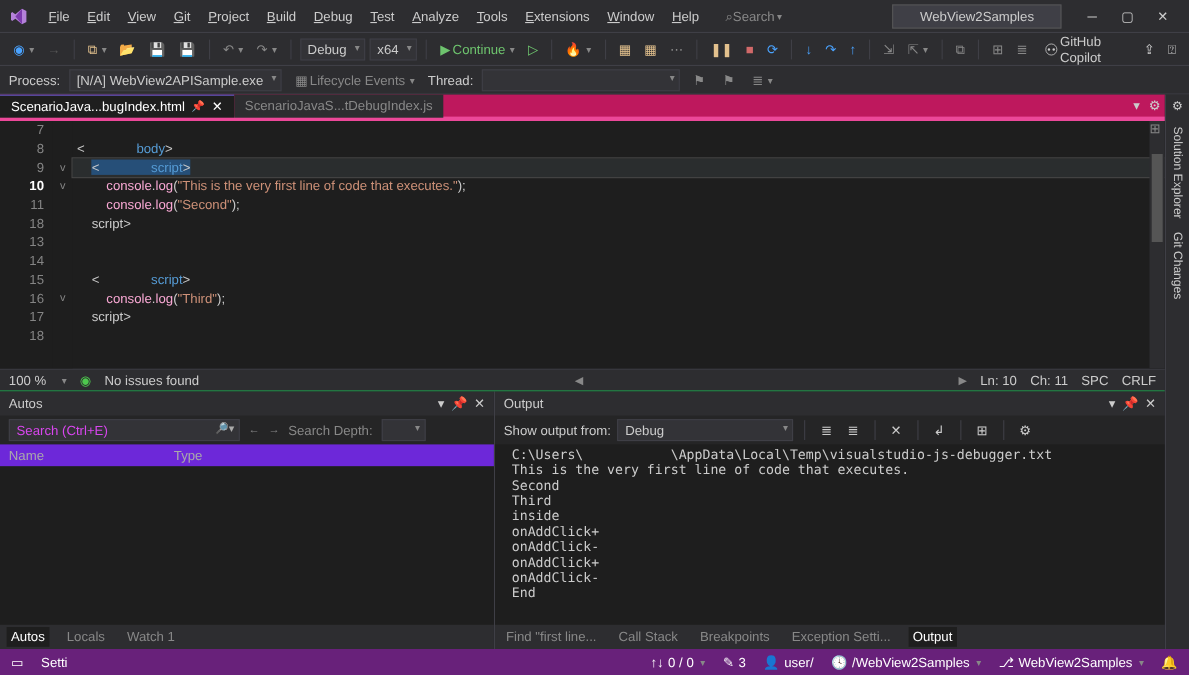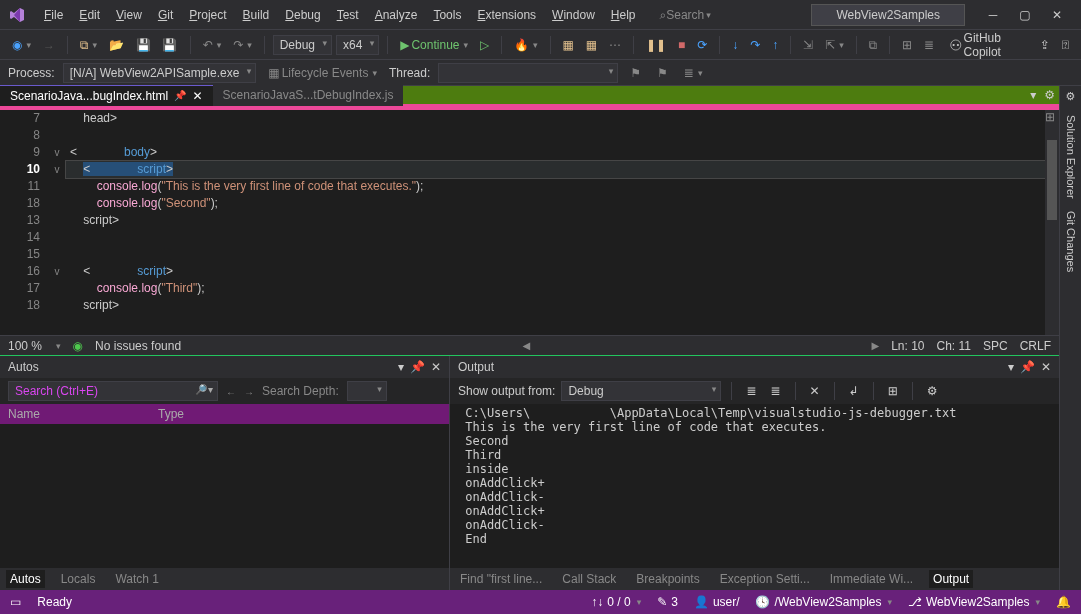--- a/index.html
+++ b/index.html
@@ -13,21 +13,21 @@
 .win-controls { display:flex; margin-left:12px; }
 .win-btn { width:32px; height:24px; display:flex; align-items:center; justify-content:center; cursor:pointer; color:#ccc; }
 .toolbar { height:30px; background:#2d2d30; display:flex; align-items:center; padding:0 8px; gap:4px; border-bottom:1px solid #3f3f46; }
 .tb-btn { padding:2px 4px; cursor:pointer; color:#ccc; display:inline-flex; align-items:center; gap:2px; }
 .tb-sep { width:1px; height:18px; background:#3f3f46; margin:0 4px; }
 .tb-combo { background:#333337; border:1px solid #3f3f46; padding:2px 16px 2px 6px; color:#ccc; position:relative; font-size:12px; }
 .tb-combo::after { content:"▾"; position:absolute; right:4px; font-size:9px; color:#888; }
 .processbar { height:26px; background:#2d2d30; display:flex; align-items:center; padding:0 8px; gap:8px; border-bottom:1px solid #3f3f46; }
 .main { flex:1; display:flex; min-height:0; }
 .editor-col { flex:1; display:flex; flex-direction:column; min-width:0; }
-.tabstrip { height:24px; background:#4d7c0f; display:flex; align-items:center; border-bottom:6px solid #ec4899; }
+.tabstrip { height:24px; background:#be185d; display:flex; align-items:center; border-bottom:4px solid #ec4899; }
 .tab { padding:3px 10px; background:#2d2d30; color:#888; cursor:pointer; display:flex; align-items:center; gap:6px; }
 .tab.active { background:#1e1e1e; color:#fff; border-top:1px solid #6a5acd; }
 .pin { font-size:10px; }
 .editor-wrap { flex:1; display:flex; background:#1e1e1e; font-family:Consolas,monospace; font-size:13px; overflow:hidden; position:relative; }
 .gutter { width:48px; text-align:right; padding-right:8px; color:#858585; background:#1e1e1e; user-select:none; }
 .gutter .ln { height:17px; line-height:17px; }
 .gutter .ln.cur { color:#fff; font-weight:bold; }
 .fold { width:18px; background:#1e1e1e; color:#858585; }
 .fold .ln { height:17px; line-height:17px; text-align:center; font-size:10px; }
 .code { flex:1; position:relative; }
@@ -42,21 +42,21 @@
 .statusline .spacer { flex:1; }
 .panels { height:235px; display:flex; border-top:1px solid #22c55e; }
 .panel { display:flex; flex-direction:column; background:#252526; }
 .panel.left { width:450px; border-right:1px solid #3f3f46; }
 .panel.right { flex:1; }
 .panel-head { height:22px; background:#2d2d30; display:flex; align-items:center; padding:0 8px; gap:6px; color:#ccc; }
 .panel-head .title { flex:1; }
 .panel-search { height:26px; display:flex; align-items:center; padding:0 8px; gap:8px; background:#252526; }
 .sbox { flex:0 0 210px; background:#333337; border:1px solid #3f3f46; padding:2px 20px 2px 6px; color:#d946ef; position:relative; }
 .sbox::after { content:"🔎▾"; position:absolute; right:4px; font-size:10px; color:#aaa; }
-.colheads { height:20px; background:#701a75; display:flex; padding:0 8px; color:#aaa; align-items:center; }
+.colheads { height:20px; background:#6d28d9; display:flex; padding:0 8px; color:#aaa; align-items:center; }
 .colheads span:nth-child(1){width:150px;} .colheads span:nth-child(2){width:200px;} .colheads span:nth-child(3){width:60px;}
 .panel-body { flex:1; background:#1e1e1e; overflow:hidden; }
 .out-toolbar { height:26px; display:flex; align-items:center; padding:0 8px; gap:6px; background:#252526; }
 .out-text { flex:1; font-family:Consolas,monospace; font-size:12px; color:#ccc; padding:2px 8px; white-space:pre; overflow:auto; background:#1e1e1e; }
 .panel-tabs { height:22px; background:#2d2d30; display:flex; align-items:center; padding:0 6px; gap:12px; color:#888; font-size:11px; }
 .panel-tabs span { cursor:pointer; padding:2px 4px; }
 .panel-tabs span.active { color:#fff; background:#1e1e1e; }
 .rightbar { width:22px; background:#2d2d30; border-left:1px solid #3f3f46; display:flex; flex-direction:column; align-items:center; padding-top:4px; gap:12px; }
 .rightbar span { writing-mode:vertical-rl; color:#ccc; font-size:11px; cursor:pointer; }
 .statusbar { height:24px; background:#68217a; color:#fff; display:flex; align-items:center; padding:0 10px; gap:16px; font-size:12px; }
@@ -209,21 +209,20 @@
           <div class="ln"></div>
           <div class="ln"></div>
           <div class="ln"></div>
           <div class="ln"></div>
           <div class="ln"></div>
           <div class="ln">v</div>
           <div class="ln"></div>
           <div class="ln"></div>
         </div>
       <div class="code" id="code">
-          <div class="ln">    head&gt;</div>
           <div class="ln"></div>
           <div class="ln">&lt;<span class="tag">body</span>&gt;</div>
           <div class="ln cur">    <span class="sel">&lt;<span class="tag">script</span>&gt;</span></div>
           <div class="ln">        <span class="name">console</span>.<span class="name">log</span>(<span class="str">"This is the very first line of code that executes."</span>);</div>
           <div class="ln">        <span class="name">console</span>.<span class="name">log</span>(<span class="str">"Second"</span>);</div>
           <div class="ln">    script&gt;</div>
           <div class="ln"></div>
           <div class="ln"></div>
           <div class="ln">    &lt;<span class="tag">script</span>&gt;</div>
           <div class="ln">        <span class="name">console</span>.<span class="name">log</span>(<span class="str">"Third"</span>);</div>
@@ -305,36 +304,35 @@
  onAddClick+
  onAddClick-
  onAddClick+
  onAddClick-
  End</div>
         <div class="panel-tabs" id="output-tabs">
             <span>Find "first line...</span>
             <span>Call Stack</span>
             <span>Breakpoints</span>
             <span>Exception Setti...</span>
-            <span>Immediate Wi...</span>
             <span class="active">Output</span>
           </div>
       </div>
     </div>
   </div>
   <div class="rightbar">
     <span style="writing-mode:horizontal-tb">⚙</span>
     <span>Solution Explorer</span>
     <span>Git Changes</span>
   </div>
 </div>
 
 <div class="statusbar">
   <span>▭</span>
-  <span>Ready</span>
+  <span>Setti</span>
   <span class="spacer"></span>
   <span class="sb-item">↑↓ <span>0 / 0</span> <span class="dd">▾</span></span>
   <span class="sb-item">✎ <span>3</span></span>
   <span class="sb-item">👤 <span>user/</span></span>
   <span class="sb-item">🕓 <span>/WebView2Samples</span> <span class="dd">▾</span></span>
   <span class="sb-item">⎇ <span>WebView2Samples</span> <span class="dd">▾</span></span>
   <span>🔔</span>
 </div>
 
 </body></html>

